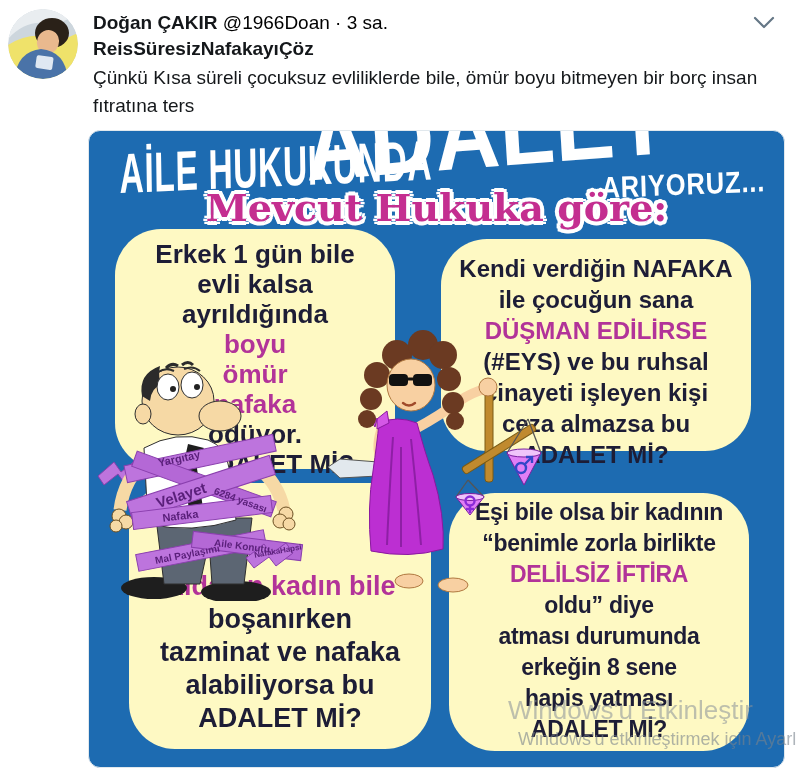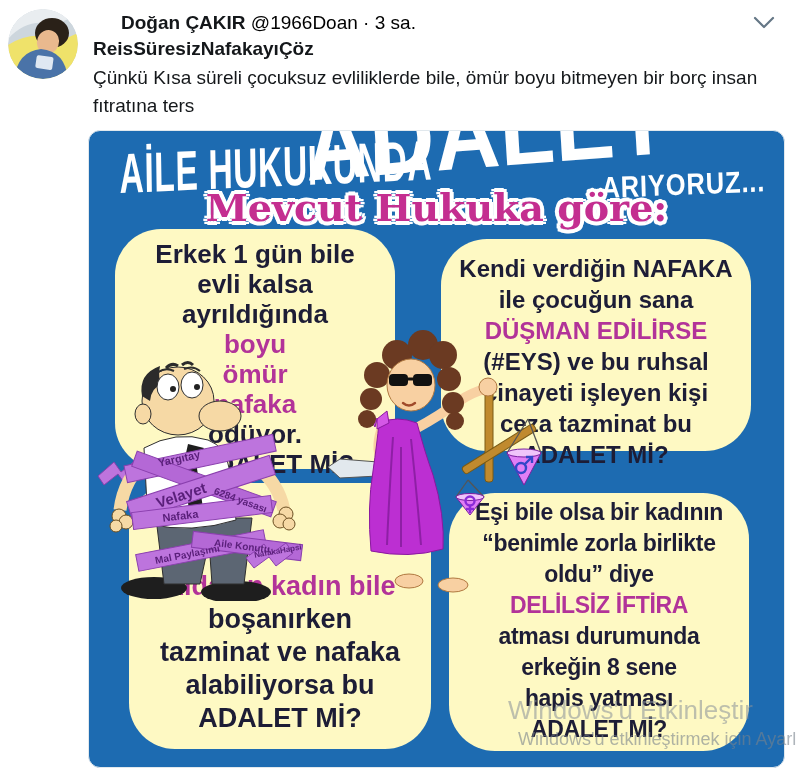--- a/index.html
+++ b/index.html
@@ -5,21 +5,21 @@
   html,body{margin:0;padding:0;}
   body{
     width:797px;height:772px;position:relative;overflow:hidden;
     background:#ffffff;
     font-family:"Liberation Sans",sans-serif;
     -webkit-font-smoothing:antialiased;
   }
   
   .avatar{position:absolute;left:8px;top:9px;width:70px;height:70px;border-radius:50%;overflow:hidden;cursor:pointer;}
   .name-row{position:absolute;left:93px;top:11px;font-size:19px;line-height:24px;white-space:nowrap;}
-  .author{font-weight:bold;color:#14171a;margin-left:28px;}
+  .author{font-weight:bold;color:#14171a;}
   .meta{color:#000000;}
   .bold-line{position:absolute;left:93px;top:37px;font-size:19px;line-height:24px;font-weight:bold;color:#14171a;}
   .tweet-body{position:absolute;left:93px;top:64px;width:700px;font-size:19px;line-height:28px;color:#14171a;}
   .chevron{position:absolute;right:22px;top:16px;width:22px;height:14px;cursor:pointer;}
   
   .tweet-image{
     position:absolute;left:88px;top:130px;width:695px;height:636px;
     background:#1d6bb1;border:1px solid #e1e8ed;border-radius:12px;
     overflow:hidden;cursor:pointer;
   }
@@ -118,41 +118,41 @@
     </div>
   </div>
 
   <div class="ibox box-tr">
     <div class="btext">
       <div class="bline">Kendi verdiğin NAFAKA</div>
       <div class="bline">ile çocuğun sana</div>
       <div class="bline mag">DÜŞMAN EDİLİRSE</div>
       <div class="bline">(#EYS) ve bu ruhsal</div>
       <div class="bline">cinayeti işleyen kişi</div>
-      <div class="bline">ceza tazminat bu</div>
+      <div class="bline">ceza almazsa bu</div>
       <div class="bline">ADALET Mİ?</div>
     </div>
   </div>
 
   <div class="ibox box-bl">
     <div class="btext">
       <div class="bline mag">Aldatan kadın bile</div>
       <div class="bline">boşanırken</div>
       <div class="bline">tazminat ve nafaka</div>
       <div class="bline">alabiliyorsa bu</div>
       <div class="bline">ADALET Mİ?</div>
     </div>
   </div>
 
   <div class="ibox box-br">
     <div class="btext">
       <div class="bline">Eşi bile olsa bir kadının</div>
       <div class="bline">“benimle zorla birlikte</div>
+      <div class="bline mag">DELİLSİZ İFTİRA</div>
       <div class="bline">oldu” diye</div>
-      <div class="bline mag">DELİLSİZ İFTİRA</div>
       <div class="bline">atması durumunda</div>
       <div class="bline">erkeğin 8 sene</div>
       <div class="bline">hapis yatması</div>
       <div class="bline">ADALET Mİ?</div>
     </div>
   </div>
 
   <svg class="cartoon man-svg" viewBox="0 0 215 245">
 
     <path d="M2,120 l16,-14 7,10 14,-11 6,10 -16,13 -7,-10 -14,11 z" fill="#bd74dd" stroke="#8a3fae"></path>

